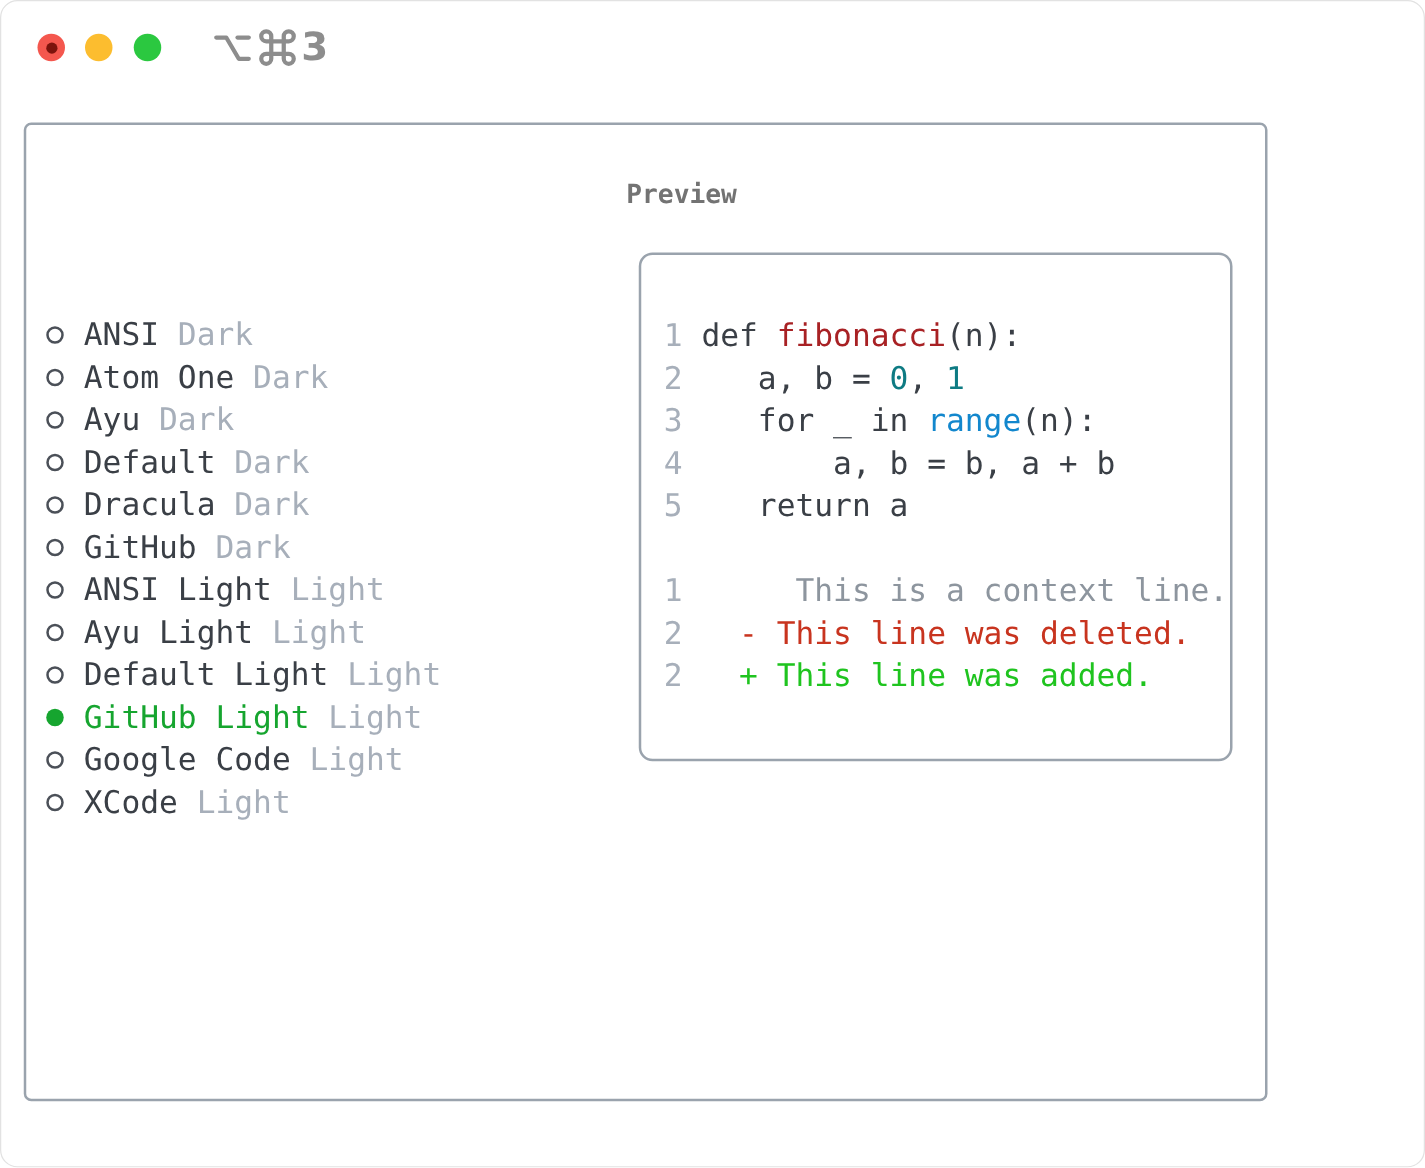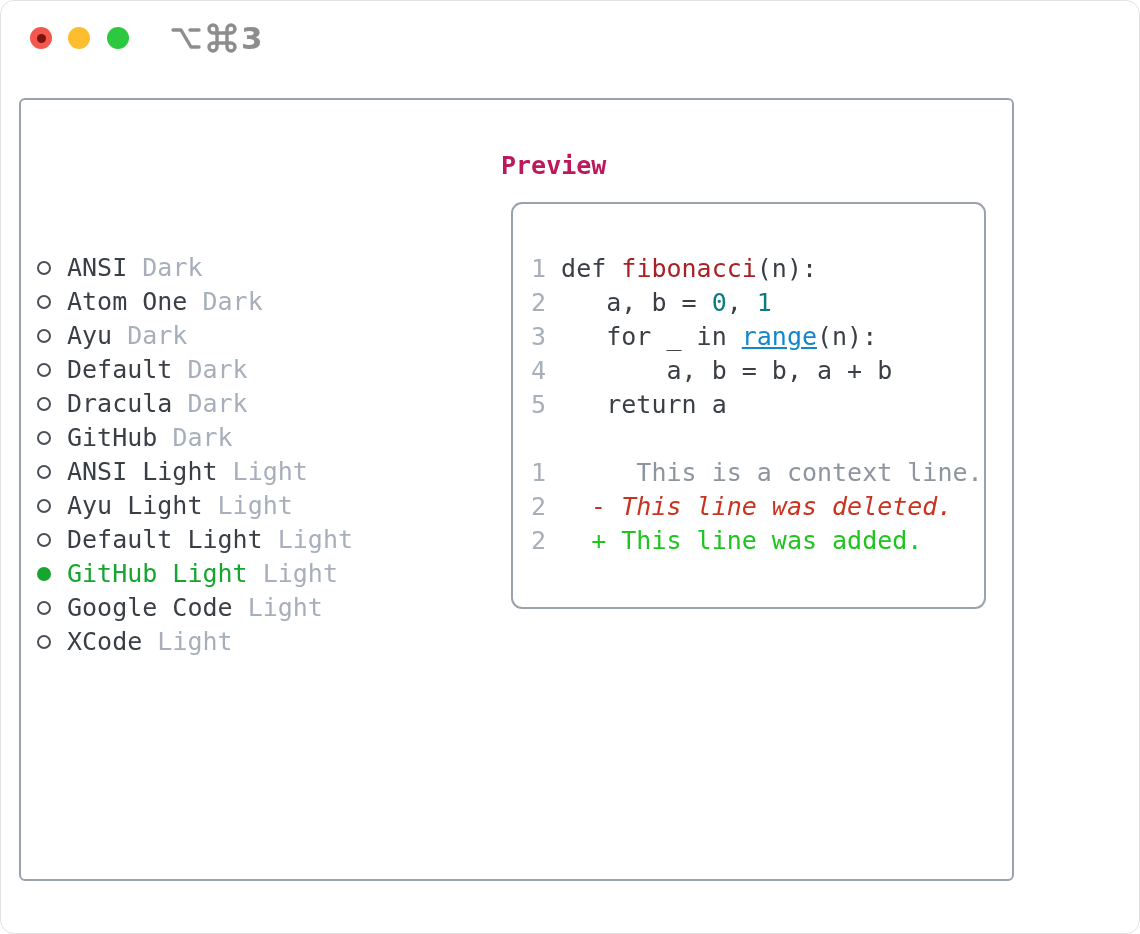--- a/index.html
+++ b/index.html
@@ -47,39 +47,39 @@
   }
   .slot .ring{border:2px solid var(--ring,#4b5058);}
   .slot .dot{background:var(--green,#16a52f);}
   .prompt-char{font-weight:bold;color:#000;}
   .hdr{font-weight:bold;color:#000;}
   .theme-name{color:var(--ink,#3a3f46);}
   .theme-name.sel{color:var(--green,#16a52f);}
   .tag{color:var(--muted,#a7afba);text-align:right;}
   
   .preview-title{
-    position:absolute;left:480px;top:49px;height:34px;line-height:34px;
-    font-size:25px;font-weight:bold;color:#be185d;
+    position:absolute;left:480px;top:38px;height:34px;line-height:34px;
+    font-size:21px;font-weight:bold;color:#737373;
   }
   .preview-box{
     position:absolute;left:490px;top:102px;width:475px;height:407px;box-sizing:border-box;
     border:2px solid var(--frame,#9aa3ad);border-radius:11px;background:#fff;
     overflow:hidden;
   }
   .code{
     position:absolute;left:18px;top:48px;font-size:25px;line-height:34px;white-space:pre;
   }
   .code-row{height:34px;}
   .ln{color:var(--muted,#a7afba);}
   .tok-code{color:var(--ink,#3a3f46);}
   .tok-func{color:var(--crimson,#a82124);}
-  .tok-builtin{color:var(--blue,#1287cd);text-decoration:underline;}
+  .tok-builtin{color:var(--blue,#1287cd);}
   .tok-number{color:var(--teal,#0e7b83);}
   .tok-context{color:var(--ctx,#8d959e);margin-top:31px;}
-  .tok-deleted{color:var(--red-del,#c8341f);font-style:italic;}
+  .tok-deleted{color:var(--red-del,#c8341f);}
   .tok-added{color:var(--green-bright,#1fc41f);}
 </style>
 </head>
 <body style="--frame: #9aa3ad; --ink: #3a3f46; --muted: #a7afba; --ring: #4b5058; --green: #16a52f; --green-bright: #1fc41f; --red-del: #c8341f; --crimson: #a82124; --blue: #1287cd; --teal: #0e7b83; --ctx: #8d959e; --title-gray: #8d8d8d; --tl-red: #f4574e; --tl-yellow: #fcbd2f; --tl-green: #2bc840;">
 
 <div class="window">
 
   <div class="titlebar">
     <span class="light red"></span>
     <span class="light yellow"></span>

